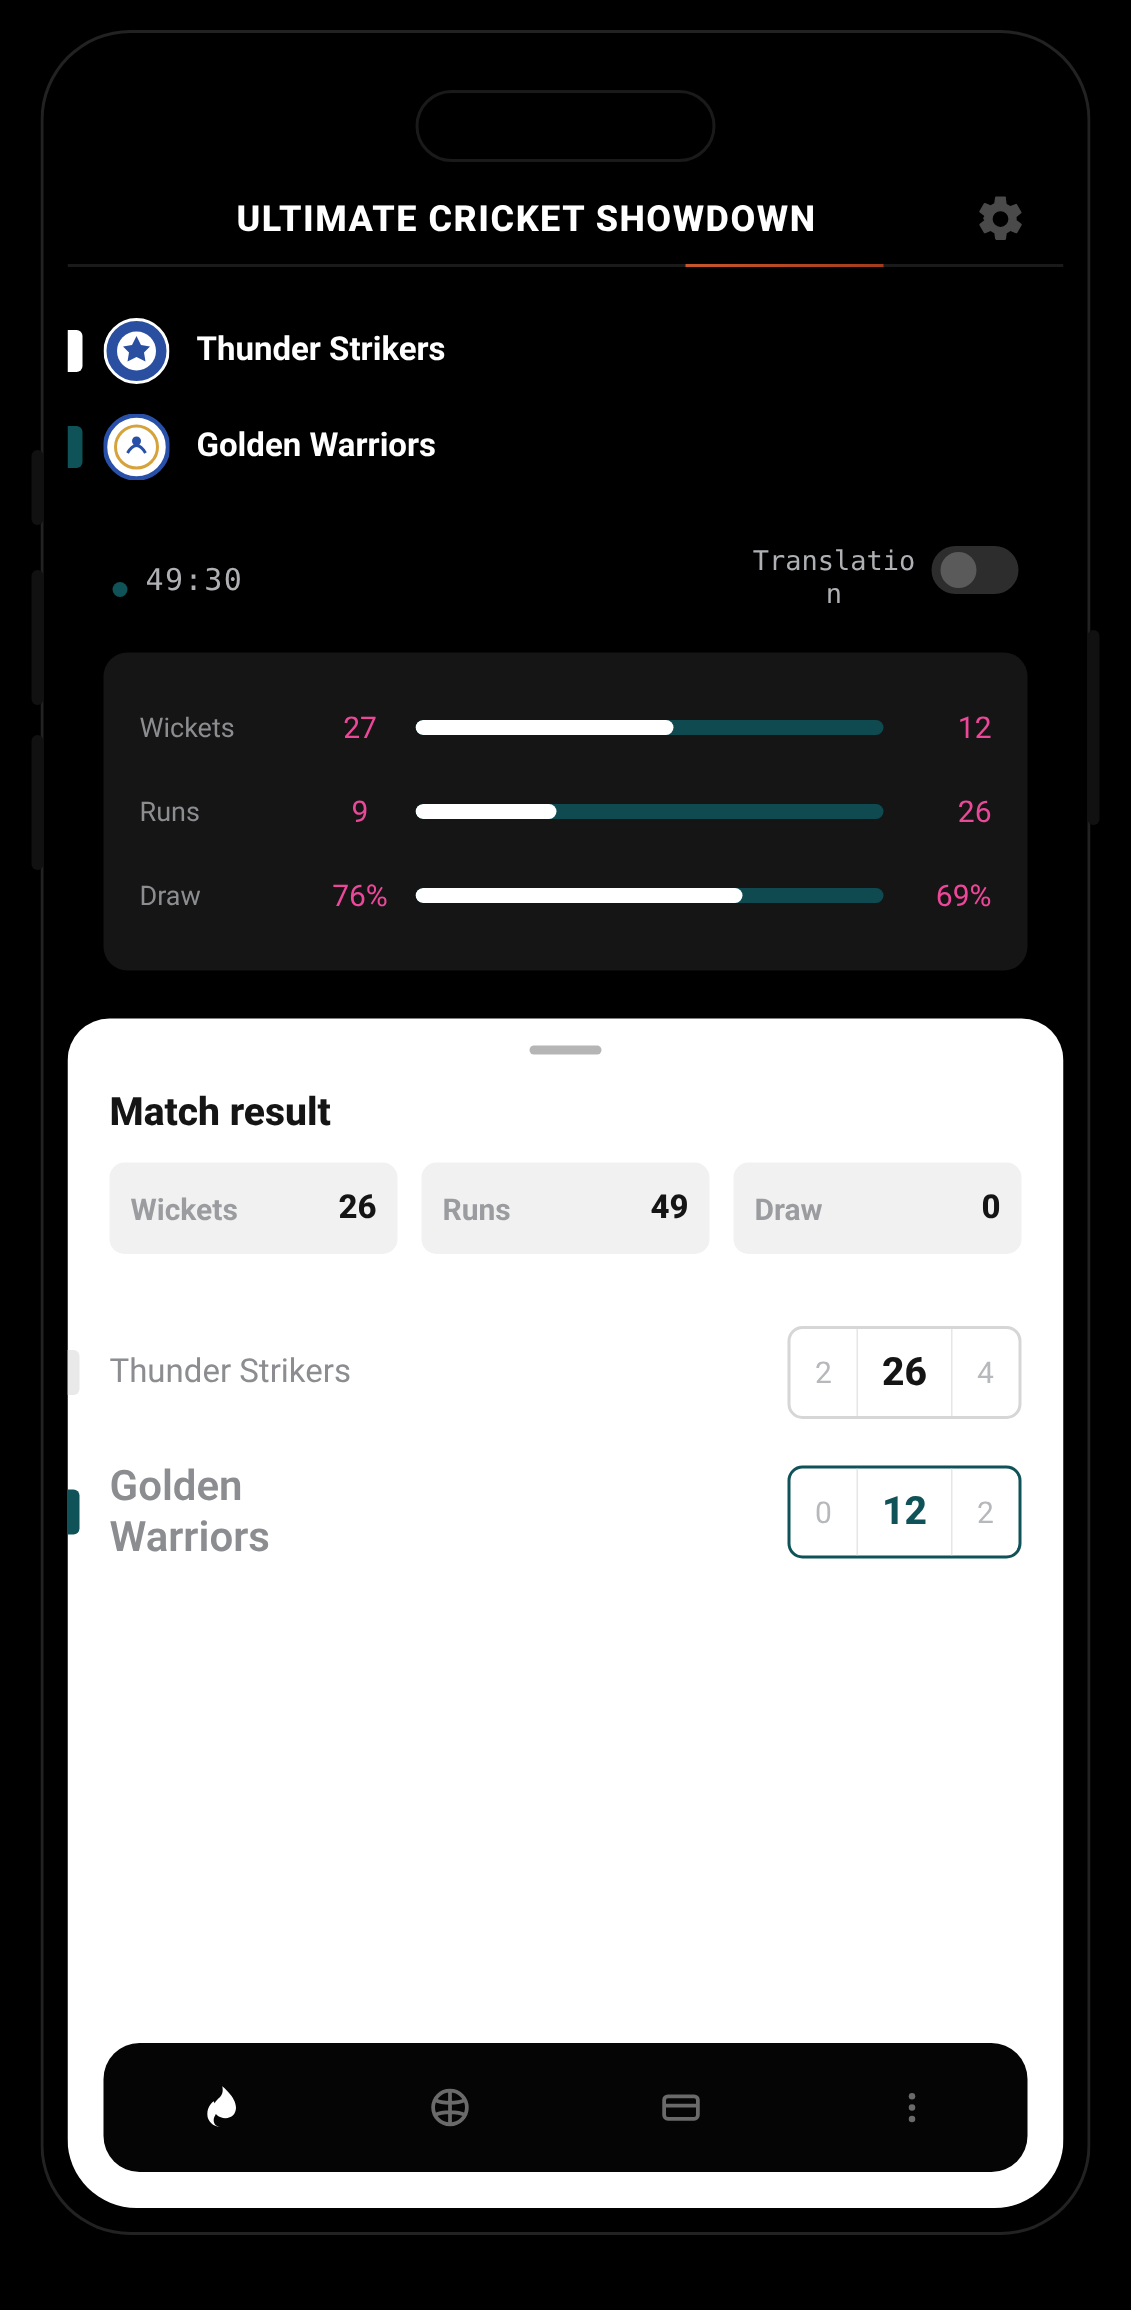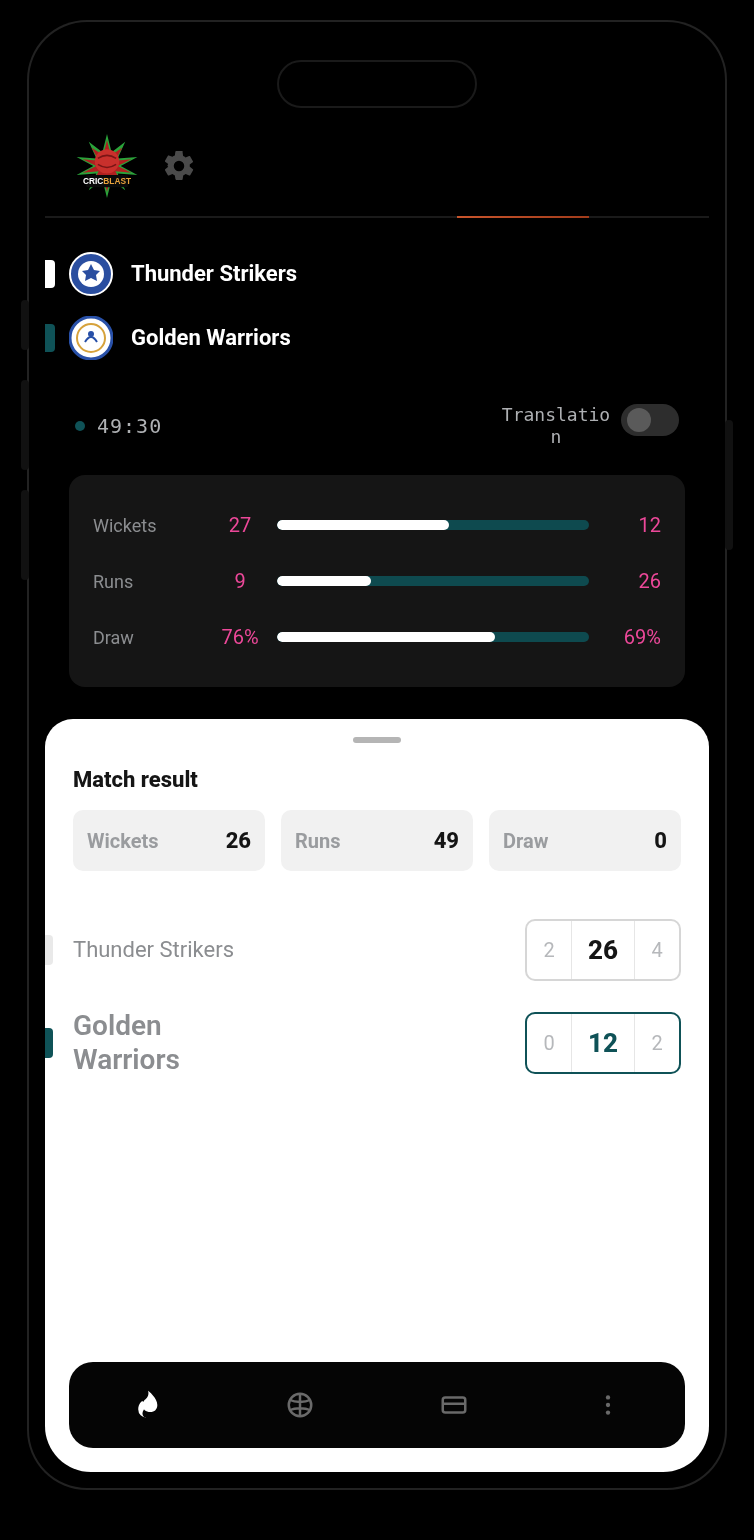--- a/index.html
+++ b/index.html
@@ -126,21 +126,21 @@
   line-height: 1.25;
 }
 
 
 .timer-row {
   display: flex;
   align-items: center;
   justify-content: space-between;
   padding: 20px 30px 18px 30px;
 }
-.timer-left { display: flex; align-items: center; gap: 12px; }
+.timer-left { display: flex; align-items: flex-end; gap: 12px; }
 .timer-dot { width: 10px; height: 10px; background: #0f5257; border-radius: 50%; }
 .timer-text {
   color: #aeb0b3;
   font-family: ui-monospace, "SF Mono", Menlo, Consolas, monospace;
   font-size: 20px;
   letter-spacing: 1px;
 }
 .toggle-group { display: flex; gap: 10px; }
 .toggle-label {
   color: #aeb0b3;
@@ -204,21 +204,21 @@
   padding: 18px 28px 120px 28px;
   position: relative;
 }
 .sheet-handle {
   width: 48px; height: 6px;
   background: #b5b5b5;
   border-radius: 4px;
   margin: 0 auto 24px auto;
 }
 .section-title {
-  color: #151515; font-weight: 800; font-size: 22px;
+  color: #151515; font-weight: 800; font-size: 26px;
   margin-bottom: 18px;
 }
 .result-row { display: flex; gap: 16px; margin-bottom: 34px; }
 .result-chip {
   flex: 1;
   background: #f1f1f1;
   border-radius: 10px;
   padding: 18px 14px;
   display: flex;
   justify-content: space-between;
@@ -282,34 +282,21 @@
 <div class="phone-frame">
   <div class="phone-side-btn side-left-1"></div>
   <div class="phone-side-btn side-left-2"></div>
   <div class="phone-side-btn side-left-3"></div>
   <div class="phone-side-btn side-right"></div>
 
   <div class="screen">
     <div class="notch-pill"></div>
 
     <div class="header">
-      <div class="app-logo">
-        <svg class="logo-svg" viewBox="0 0 100 100">
-          <circle cx="50" cy="50" r="48" fill="#000"></circle>
-          <g transform="translate(50 50)">
-            <path d="M0 -42 L6 -18 L24 -32 L14 -10 L40 -12 L18 0 L40 12 L14 10 L24 32 L6 18 L0 42 L-6 18 L-24 32 L-14 10 L-40 12 L-18 0 L-40 -12 L-14 -10 L-24 -32 L-6 -18 Z" fill="#2aa33a"></path>
-            <path d="M0 -34 L5 -14 L20 -24 L11 -7 L32 -9 L14 0 L32 9 L11 7 L20 24 L5 14 L0 34 L-5 14 L-20 24 L-11 7 L-32 9 L-14 0 L-32 -9 L-11 -7 L-20 -24 L-5 -14 Z" fill="#b02020"></path>
-          </g>
-          <circle cx="50" cy="44" r="16" fill="#c9302c"></circle>
-          <path d="M38 40 Q50 32 62 40" stroke="#7a1515" stroke-width="2" fill="none"></path>
-          <path d="M38 48 Q50 56 62 48" stroke="#7a1515" stroke-width="2" fill="none"></path>
-          <rect x="22" y="62" width="56" height="16" rx="3" fill="#0a0a0a"></rect>
-          <text x="50" y="74" text-anchor="middle" font-family="Arial" font-size="11" font-weight="900" fill="#fff">CRIC<tspan fill="#e8a23c">BLAST</tspan></text>
-        </svg>
-      </div>
+      <div class="app-title">ULTIMATE CRICKET SHOWDOWN</div>
       <div class="gear-btn">
         <svg viewBox="0 0 24 24" width="36" height="36">
           <path fill="currentColor" d="M19.14 12.94a7.14 7.14 0 0 0 .05-.94 7.14 7.14 0 0 0-.05-.94l2.03-1.58a.5.5 0 0 0 .12-.64l-1.92-3.32a.5.5 0 0 0-.61-.22l-2.39.96a7.03 7.03 0 0 0-1.62-.94l-.36-2.54A.5.5 0 0 0 13.9 2h-3.84a.5.5 0 0 0-.49.42l-.36 2.54c-.58.24-1.12.55-1.62.94l-2.39-.96a.5.5 0 0 0-.61.22L2.67 8.48a.5.5 0 0 0 .12.64l2.03 1.58c-.03.31-.5.63-.5.94s.2.63.5.94L2.79 14.16a.5.5 0 0 0-.12.64l1.92 3.32c.14.24.42.33.66.22l2.39-.96c.5.39 1.04.7 1.62.94l.36 2.54c.4.24.25.42.49.42h3.84c.24 0 .45-.18.49-.42l.36-2.54c.58-.24 1.12-.55 1.62-.94l2.39.96c.24.1.52.02.66-.22l1.92-3.32a.5.5 0 0 0-.12-.64l-2.03-1.58ZM12 15.5A3.5 3.5 0 1 1 12 8.5a3.5 3.5 0 0 1 0 7Z"></path>
         </svg>
       </div>
     </div>
     <div class="header-underline">
       <div class="header-underline-active"></div>
     </div>
 

